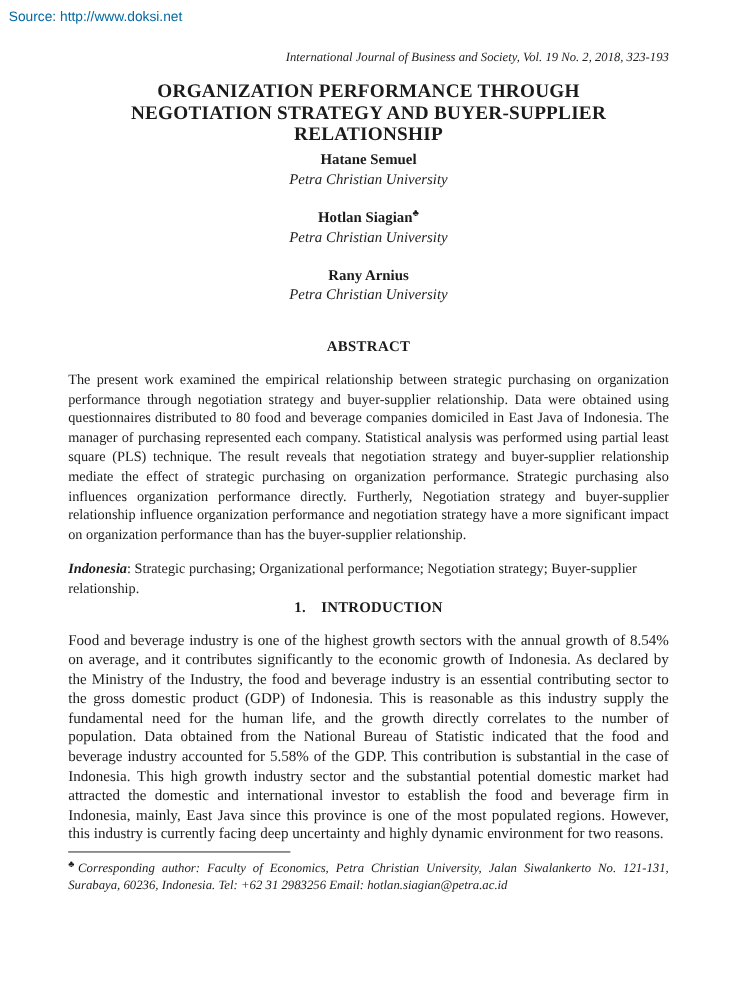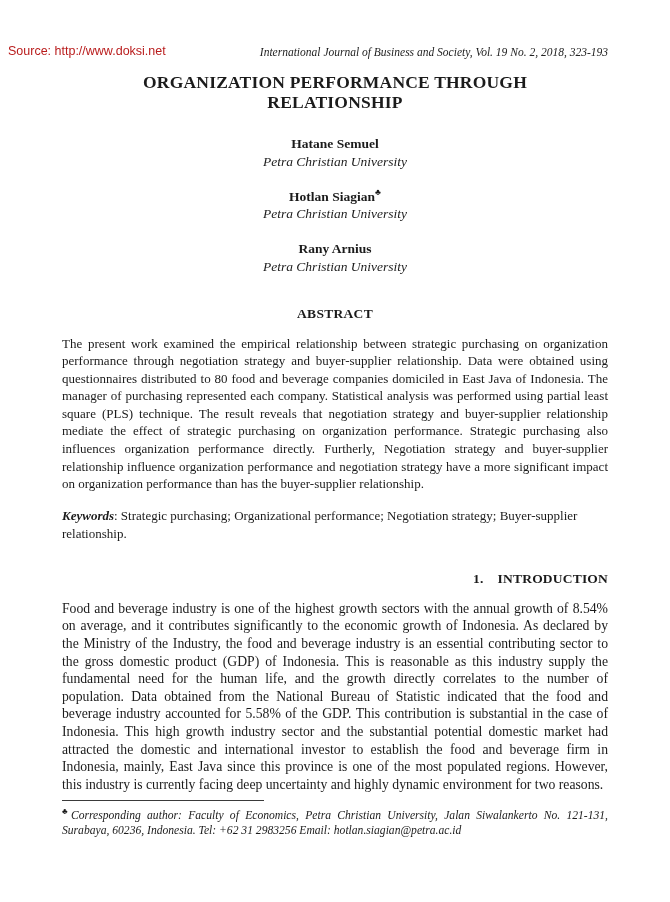--- a/index.html
+++ b/index.html
@@ -15,22 +15,21 @@
     overflow: hidden;
     font-family: "Liberation Serif", serif;
     color: #1b1b1b;
   }
   .source-line {
     position: absolute;
     top: 8px;
     left: 8px;
     font-family: "Liberation Sans", sans-serif;
     font-size: 12.5px;
-    color: #b91c1c;
-    margin-top: 36px;
+    color: #0369a1;
   }
   .content {
     position: absolute;
     top: 0;
     left: 62px;
     width: 546px;
   }
   .journal-line {
     margin-top: 46px;
     text-align: right;
@@ -40,21 +39,20 @@
   }
   .paper-title {
     margin-top: 15px;
     text-align: center;
     font-weight: bold;
     font-size: 17.5px;
     line-height: 19.5px;
     letter-spacing: 0.2px;
   }
   .authors {
-    margin-top: 18px;
     text-align: center;
     font-size: 13.5px;
     line-height: 18px;
   }
   .author-block + .author-block { margin-top: 12px; }
   .author-name { font-weight: bold; }
   .author-marker {
     font-size: 9px;
     vertical-align: super;
     font-weight: bold;
@@ -76,22 +74,21 @@
   .keywords {
     margin-top: 14px;
     font-size: 13px;
     line-height: 18px;
   }
   .keywords-label {
     font-weight: bold;
     font-style: italic;
   }
   .section-heading {
-    margin-top: 28px;
-    text-align: right;
+    text-align: center;
     font-weight: bold;
     font-size: 13.5px;
     letter-spacing: 0.2px;
   }
   .section-number { margin-right: 14px; }
   .intro-text {
     margin-top: 13px;
     text-align: justify;
     font-size: 13.7px;
     line-height: 17.6px;
@@ -121,20 +118,21 @@
 <div class="page">
 
   <div class="source-line">Source: http://www.doksi.net</div>
 
   <div class="content">
 
     <div class="journal-line">International Journal of Business and Society, Vol. 19 No. 2, 2018, 323-193</div>
 
     <div class="paper-title">
       <div>ORGANIZATION PERFORMANCE THROUGH</div>
+      <div>NEGOTIATION STRATEGY AND BUYER-SUPPLIER</div>
       <div>RELATIONSHIP</div>
     </div>
 
     <div class="authors">
       <div class="author-block">
         <div><span class="author-name">Hatane Semuel</span><span class="author-marker"></span></div>
         <div class="author-affiliation">Petra Christian University</div>
       </div>
       <div class="author-block">
         <div><span class="author-name">Hotlan Siagian</span><span class="author-marker">♣</span></div>
@@ -144,21 +142,21 @@
         <div><span class="author-name">Rany Arnius</span><span class="author-marker"></span></div>
         <div class="author-affiliation">Petra Christian University</div>
       </div>
     </div>
 
     <div class="abstract-heading">ABSTRACT</div>
 
     <div class="abstract-text">The present work examined the empirical relationship between strategic purchasing on organization performance through negotiation strategy and buyer-supplier relationship. Data were obtained using questionnaires distributed to 80 food and beverage companies domiciled in East Java of Indonesia. The manager of purchasing represented each company. Statistical analysis was performed using partial least square (PLS) technique. The result reveals that negotiation strategy and buyer-supplier relationship mediate the effect of strategic purchasing on organization performance. Strategic purchasing also influences organization performance directly. Furtherly, Negotiation strategy and buyer-supplier relationship influence organization performance and negotiation strategy have a more significant impact on organization performance than has the buyer-supplier relationship.</div>
 
     <div class="keywords">
-      <span class="keywords-label">Keywords</span><span>: Strategic purchasing; Organizational performance; Negotiation strategy; Buyer-supplier relationship.</span>
+      <span class="keywords-label">Indonesia</span><span>: Strategic purchasing; Organizational performance; Negotiation strategy; Buyer-supplier relationship.</span>
     </div>
 
     <div class="section-heading">
       <span class="section-number">1.</span><span>INTRODUCTION</span>
     </div>
 
     <div class="intro-text">Food and beverage industry is one of the highest growth sectors with the annual growth of 8.54% on average, and it contributes significantly to the economic growth of Indonesia. As declared by the Ministry of the Industry, the food and beverage industry is an essential contributing sector to the gross domestic product (GDP) of Indonesia. This is reasonable as this industry supply the fundamental need for the human life, and the growth directly correlates to the number of population. Data obtained from the National Bureau of Statistic indicated that the food and beverage industry accounted for 5.58% of the GDP. This contribution is substantial in the case of Indonesia. This high growth industry sector and the substantial potential domestic market had attracted the domestic and international investor to establish the food and beverage firm in Indonesia, mainly, East Java since this province is one of the most populated regions. However, this industry is currently facing deep uncertainty and highly dynamic environment for two reasons.</div>
 
     <hr class="footnote-rule">
 

